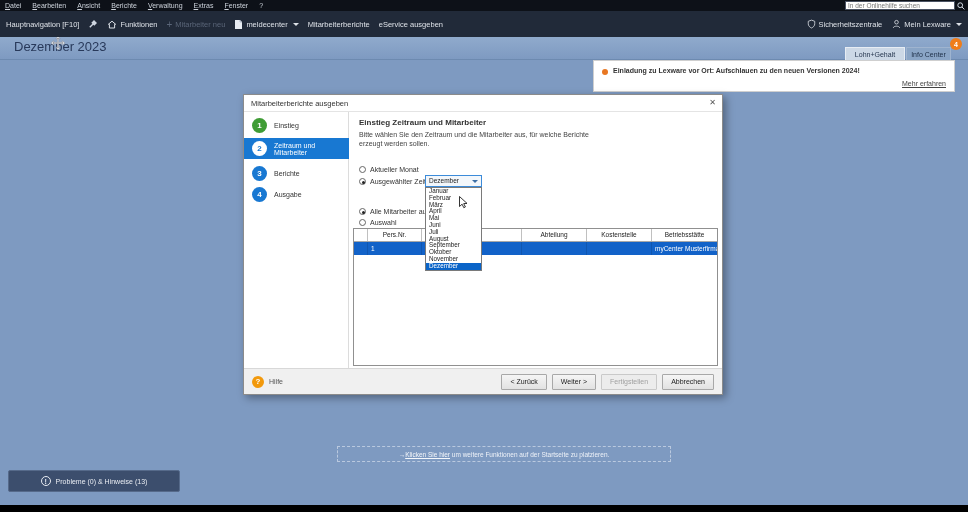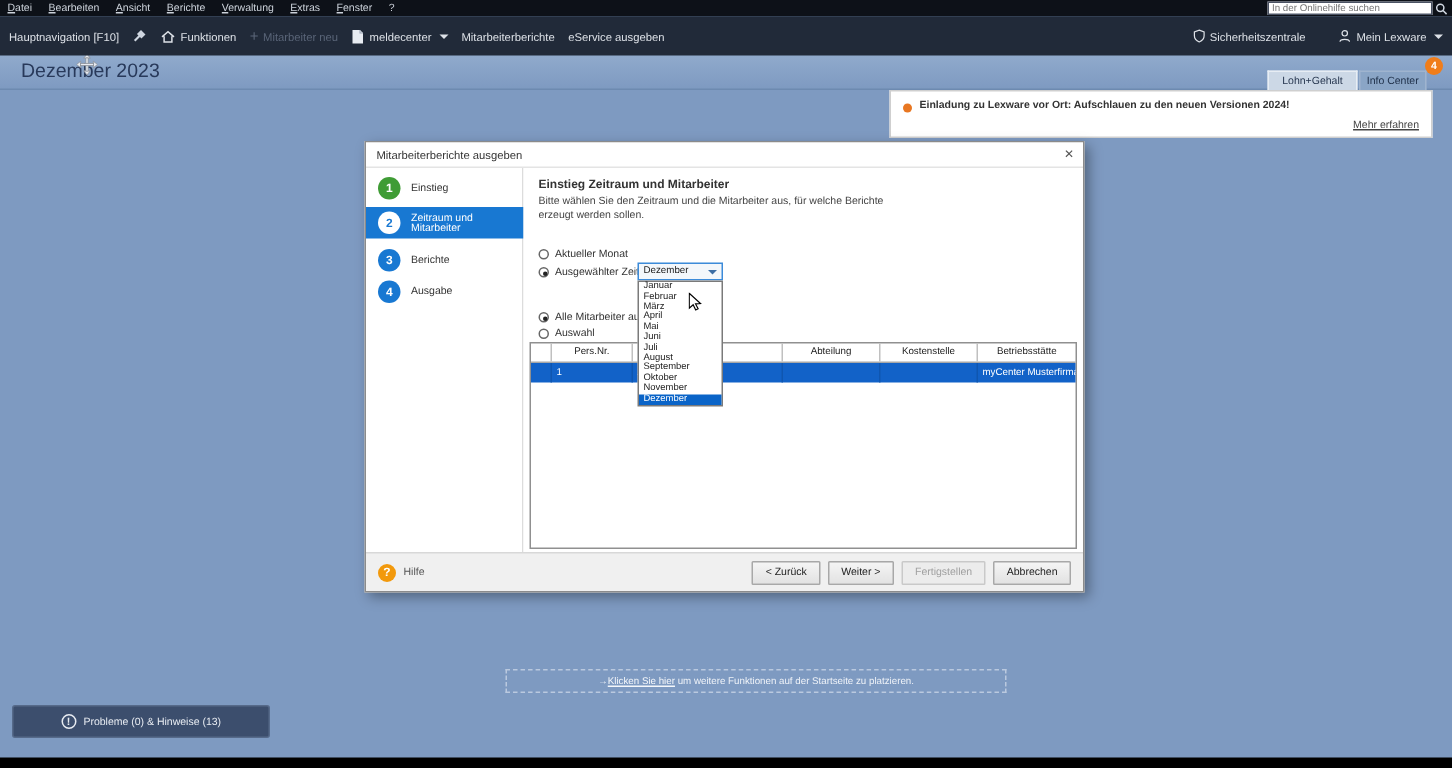--- a/index.html
+++ b/index.html
@@ -15,21 +15,21 @@
   .menu-search { position:absolute; right:1px; top:1px; display:flex; align-items:center; }
   .menu-search input { width:110px; height:9px; border:1px solid #4a5263; background:#fff;
              font-size:6.5px; padding:0 2px; color:#333; font-family:"Liberation Sans",sans-serif; }
   .search-btn { width:12px; height:9px; background:transparent; border:none; display:flex;
              align-items:center; justify-content:center; }
 
   
   .toolbar { position:absolute; left:0; top:11px; width:968px; height:22px; background:#212a39;
              display:flex; align-items:center; padding:13px 6px; z-index:6; }
   .tb-group { display:flex; align-items:center; gap:9px; }
-  .tb-right { margin-left:auto; display:flex; align-items:center; gap:22px; }
+  .tb-right { margin-left:auto; display:flex; align-items:center; gap:10px; }
   .tb-item { display:flex; align-items:center; gap:3px; font-size:7.5px; color:#dde1e7; }
   .tb-item.disabled { color:#5a6578; }
   .tb-plus { font-size:10px; color:#5a6578; font-weight:400; }
   .caret { width:0; height:0; border-left:3px solid transparent; border-right:3px solid transparent;
            border-top:3px solid #dde1e7; display:inline-block; margin-left:2px; }
 
   
   .subheader { position:absolute; left:0; top:33px; width:968px; height:27px;
                background:linear-gradient(#93adce,#7e9ac1); border-bottom:1px solid #6d8ab0; }
   .period { position:absolute; left:14px; top:6px; font-size:13px; color:#28395a; }

